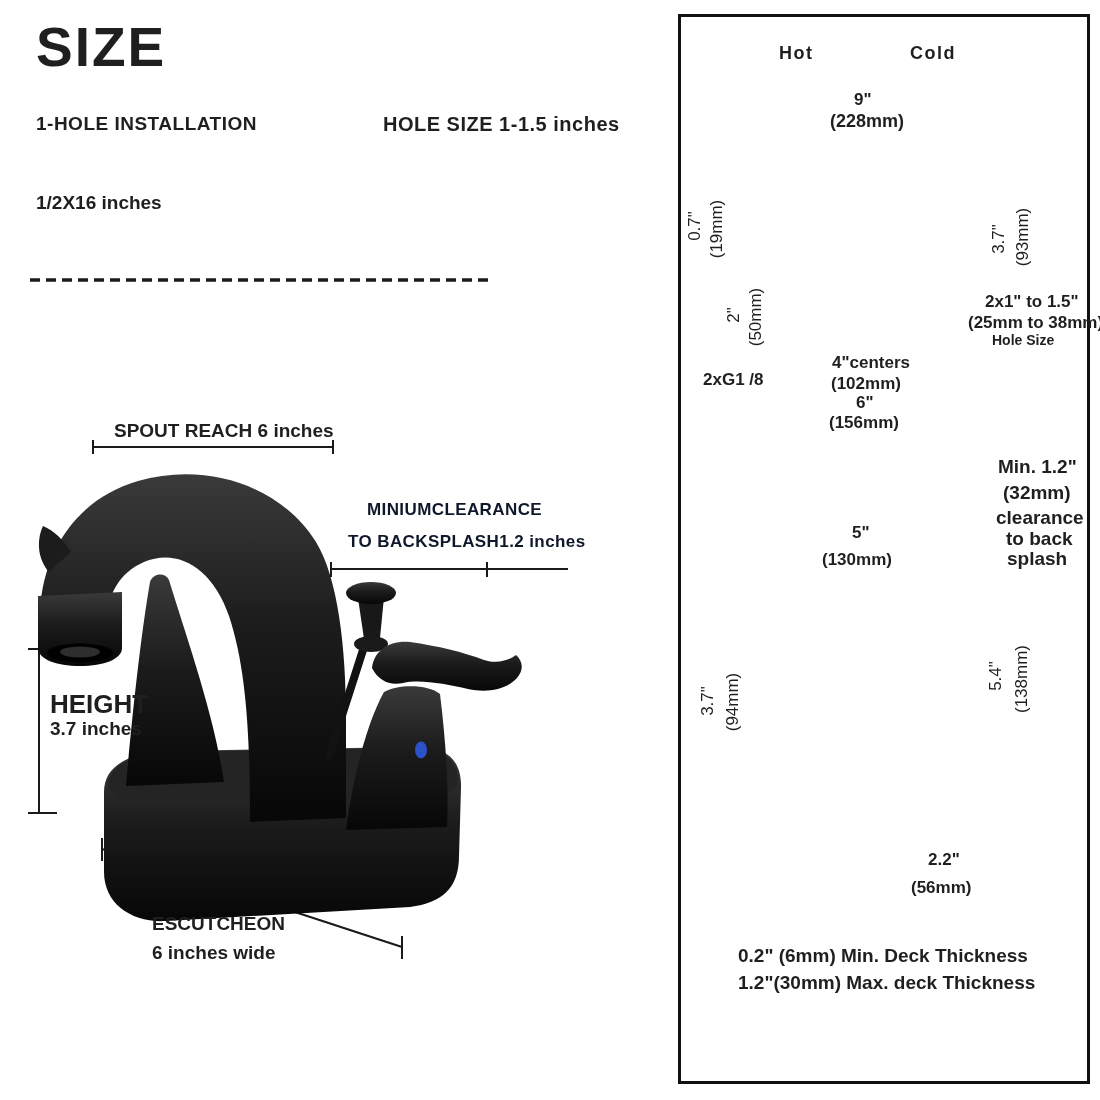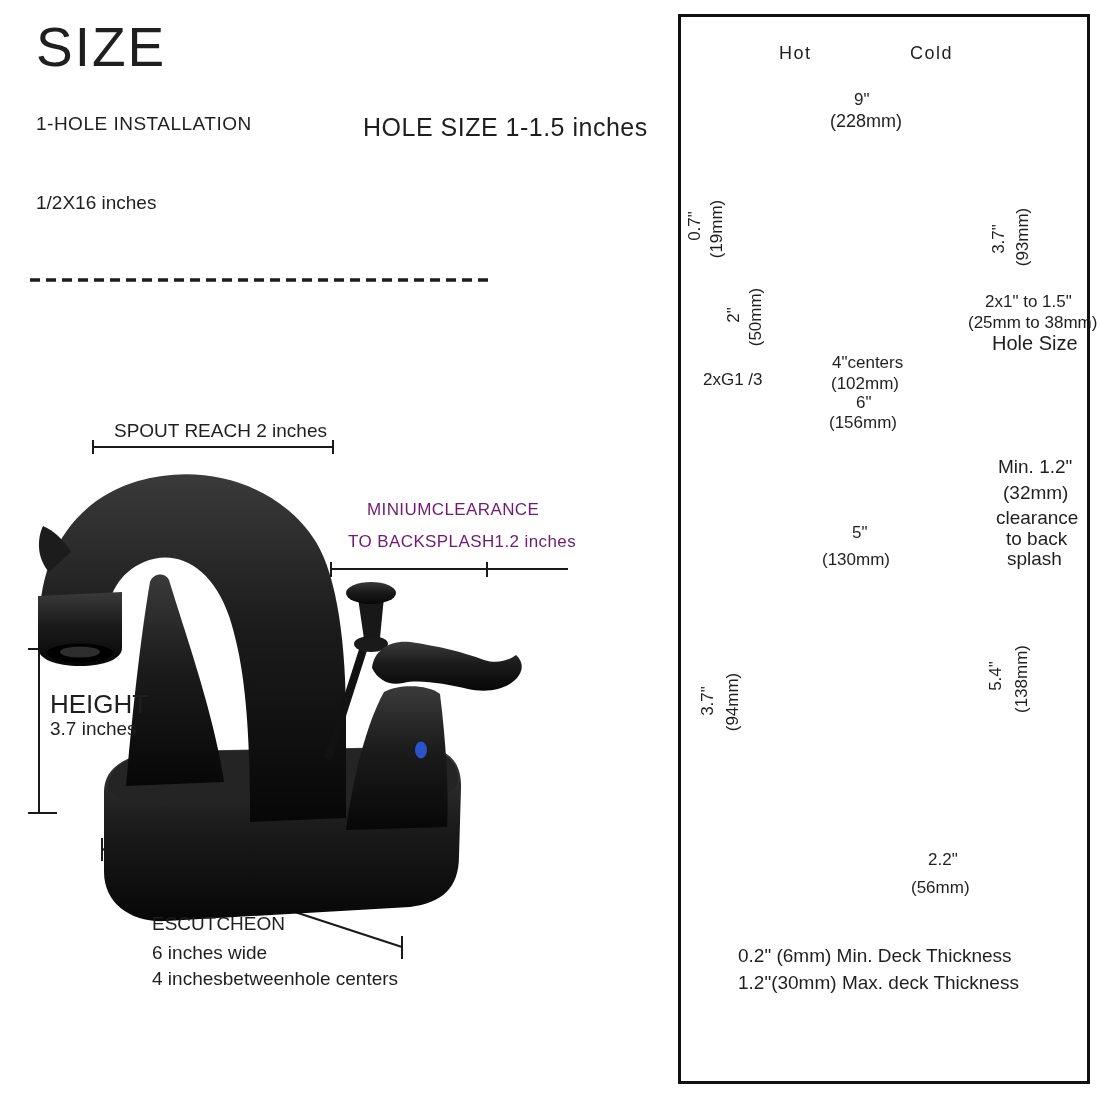--- a/index.html
+++ b/index.html
@@ -1,23 +1,23 @@
 <!DOCTYPE html>
 <html><head>
 <meta charset="utf-8">
 <style>
   html,body{margin:0;padding:0;background:#fff;}
   #stage{
     position:relative; width:1100px; height:1100px; background:#fff;
     font-family:"Liberation Sans", sans-serif; color:#1f1f1f; overflow:hidden;
   }
-  .t{position:absolute; white-space:nowrap; line-height:1.15; color:#1f1f1f;}
+  .t{position:absolute; white-space:nowrap; line-height:1.15; color:#1f1f1f;font-weight:bold;}
   .rot{position:absolute; white-space:nowrap; line-height:1;
        transform:translate(-50%,-50%) rotate(-90deg); color:#1f1f1f;}
-  .orange{color:#701a75;}
+  .orange{color:#0f172a;}
   #techbox{
     position:absolute; left:678px; top:14px; width:406px; height:1064px;
     border:3px solid #111; background:#fff;
   }
   svg{position:absolute; left:0; top:0;}
   .ln{stroke:#1a1a1a; stroke-width:2; fill:none;}
   .dln{stroke:#1a1a1a; stroke-width:1.4; fill:none;}
   .dsh{stroke:#1a1a1a; stroke-width:1.3; fill:none; stroke-dasharray:9 5;}
   .wfill{fill:#fff; stroke:#1a1a1a; stroke-width:1.6;}
   .dark{fill:#111; stroke:none;}
@@ -212,45 +212,44 @@
         <line x1="861" y1="778" x2="890" y2="778"></line>
           <line x1="861" y1="798" x2="890" y2="798"></line>
       </g>
     </g>
   </svg>
 
   <div id="techbox"></div>
 
   <div class="t" style="left:36px;top:16px;font-size:55px;letter-spacing:2px">SIZE</div>
   <div class="t" style="left:36px;top:113px;font-size:19px;letter-spacing:0.5px">1-HOLE INSTALLATION</div>
-  <div class="t" style="left:363px;top:113px;font-size:25px;letter-spacing:0.5px">HOLE SIZE 1-1.5 inches</div>
+  <div class="t" style="left:383px;top:113px;font-size:20px;letter-spacing:0.5px">HOLE SIZE 1-1.5 inches</div>
   <div class="t" style="left:36px;top:192px;font-size:19px">1/2X16 inches</div>
-  <div class="t" style="left:114px;top:420px;font-size:19px">SPOUT REACH 2 inches</div>
+  <div class="t" style="left:114px;top:420px;font-size:19px">SPOUT REACH 6 inches</div>
   <div class="t orange" style="left:367px;top:500px;font-size:17px;letter-spacing:0.4px">MINIUMCLEARANCE</div>
   <div class="t orange" style="left:348px;top:532px;font-size:17px;letter-spacing:0.4px">TO BACKSPLASH1.2 inches</div>
   <div class="t" style="left:50px;top:690px;font-size:26px">HEIGHT</div>
   <div class="t" style="left:50px;top:718px;font-size:19px">3.7 inches</div>
   <div class="t" style="left:152px;top:913px;font-size:19px">ESCUTCHEON</div>
   <div class="t" style="left:152px;top:942px;font-size:19px">6 inches wide</div>
-  <div class="t" style="left:152px;top:968px;font-size:19px">4 inchesbetweenhole centers</div>
 
   <div class="t" style="left:779px;top:43px;font-size:18px;letter-spacing:1.5px">Hot</div>
   <div class="t" style="left:910px;top:43px;font-size:18px;letter-spacing:1.5px">Cold</div>
   <div class="t" style="left:854px;top:90px;font-size:17px">9"</div>
   <div class="t" style="left:830px;top:111px;font-size:18px">(228mm)</div>
   <div class="rot" style="left:694px;top:226px;font-size:17px">0.7"</div>
   <div class="rot" style="left:716px;top:229px;font-size:17px">(19mm)</div>
   <div class="rot" style="left:733px;top:315px;font-size:17px">2"</div>
   <div class="rot" style="left:755px;top:317px;font-size:17px">(50mm)</div>
   <div class="rot" style="left:998px;top:239px;font-size:17px">3.7"</div>
   <div class="rot" style="left:1022px;top:237px;font-size:17px">(93mm)</div>
   <div class="t" style="left:985px;top:292px;font-size:17px">2x1" to 1.5"</div>
   <div class="t" style="left:968px;top:313px;font-size:17px">(25mm to 38mm)</div>
-  <div class="t" style="left:992px;top:332px;font-size:20px">Hole Size</div>
-  <div class="t" style="left:703px;top:370px;font-size:17px">2xG1 /3</div>
+  <div class="t" style="left:992px;top:332px;font-size:14px">Hole Size</div>
+  <div class="t" style="left:703px;top:370px;font-size:17px">2xG1 /8</div>
   <div class="t" style="left:832px;top:353px;font-size:17px">4"centers</div>
   <div class="t" style="left:831px;top:374px;font-size:17px">(102mm)</div>
   <div class="t" style="left:856px;top:393px;font-size:17px">6"</div>
   <div class="t" style="left:829px;top:413px;font-size:17px">(156mm)</div>
 
   <div class="t" style="left:998px;top:456px;font-size:19px">Min. 1.2"</div>
   <div class="t" style="left:1003px;top:482px;font-size:19px">(32mm)</div>
   <div class="t" style="left:996px;top:507px;font-size:19px">clearance</div>
   <div class="t" style="left:1006px;top:528px;font-size:19px">to back</div>
   <div class="t" style="left:1007px;top:548px;font-size:19px">splash</div>

